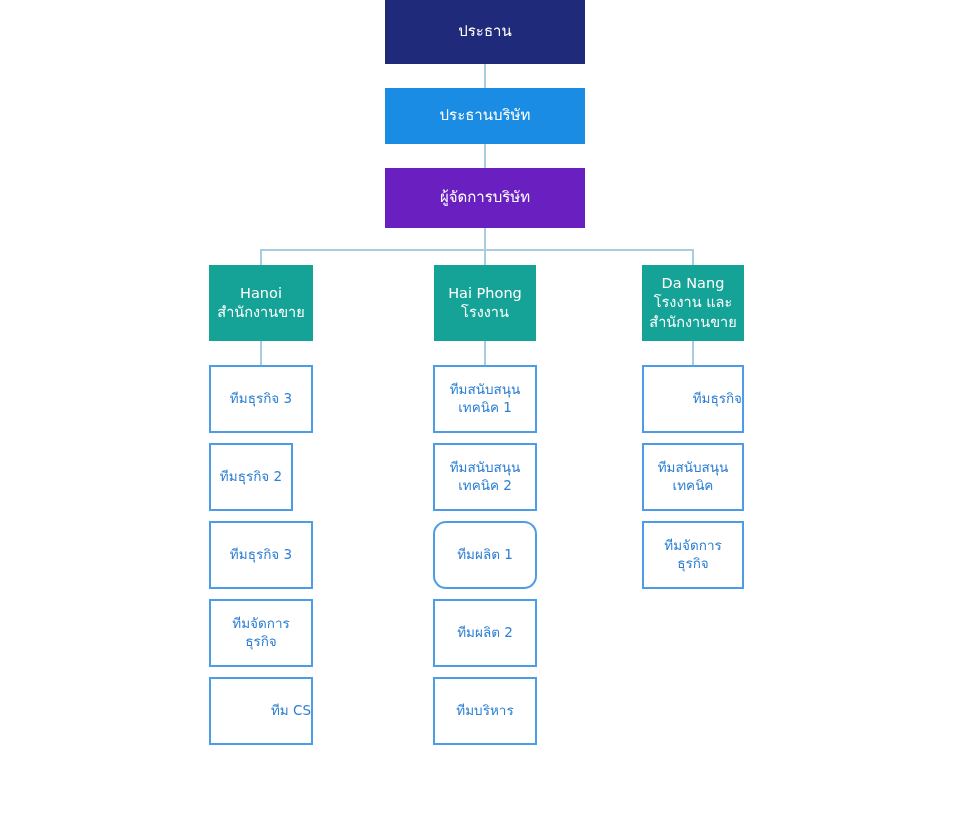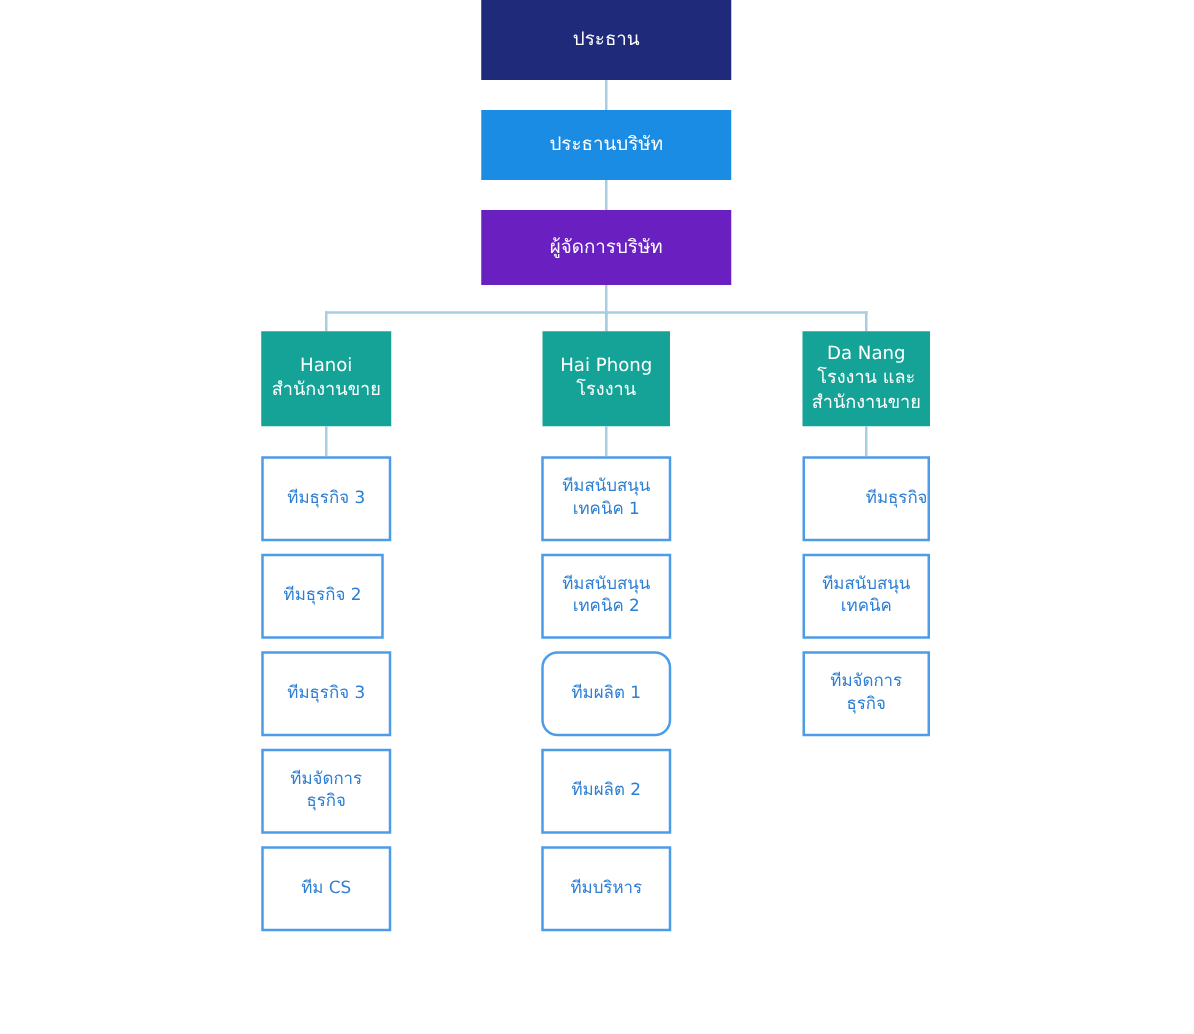--- a/index.html
+++ b/index.html
@@ -87,31 +87,31 @@
     <div class="conn conn-h" style="left: 260px; top: 249px; width: 434px; height: 2px;"></div>
     <div class="conn conn-v" style="left: 260px; top: 249px; width: 2px; height: 16px;"></div>
     <div class="node dept" style="left: 209px; top: 265px; width: 104px; height: 76px; background: rgb(20, 163, 150);">
       <span class="ln">Hanoi</span>
       <span class="ln">สำนักงานขาย</span>
     </div>
     <div class="conn conn-v" style="left: 260px; top: 341px; width: 2px; height: 24px;"></div>
     <div class="node team" style="left: 209px; top: 365px; width: 104px; height: 68px;">
       <span class="ln">ทีมธุรกิจ 3</span>
     </div>
-    <div class="node team" style="left: 209px; top: 443px; width: 98px; height: 68px;">
+    <div class="node team" style="left: 209px; top: 443px; width: 84px; height: 68px;">
       <span class="ln">ทีมธุรกิจ 2</span>
     </div>
     <div class="node team" style="left: 209px; top: 521px; width: 104px; height: 68px;">
       <span class="ln">ทีมธุรกิจ 3</span>
     </div>
     <div class="node team" style="left: 209px; top: 599px; width: 104px; height: 68px;">
       <span class="ln">ทีมจัดการ</span>
       <span class="ln">ธุรกิจ</span>
     </div>
-    <div class="node team" style="left: 209px; top: 677px; width: 104px; height: 68px;">
+    <div class="node team" style="left: 209px; top: 677px; width: 104px; height: 68px; align-items: flex-end;">
       <span class="ln">ทีม CS</span>
     </div>
     <div class="conn conn-v" style="left: 484px; top: 249px; width: 2px; height: 16px;"></div>
     <div class="node dept" style="left: 434px; top: 265px; width: 102px; height: 76px; background: rgb(20, 163, 150);">
       <span class="ln">Hai Phong</span>
       <span class="ln">โรงงาน</span>
     </div>
     <div class="conn conn-v" style="left: 484px; top: 341px; width: 2px; height: 24px;"></div>
     <div class="node team" style="left: 433px; top: 365px; width: 104px; height: 68px;">
       <span class="ln">ทีมสนับสนุน</span>

